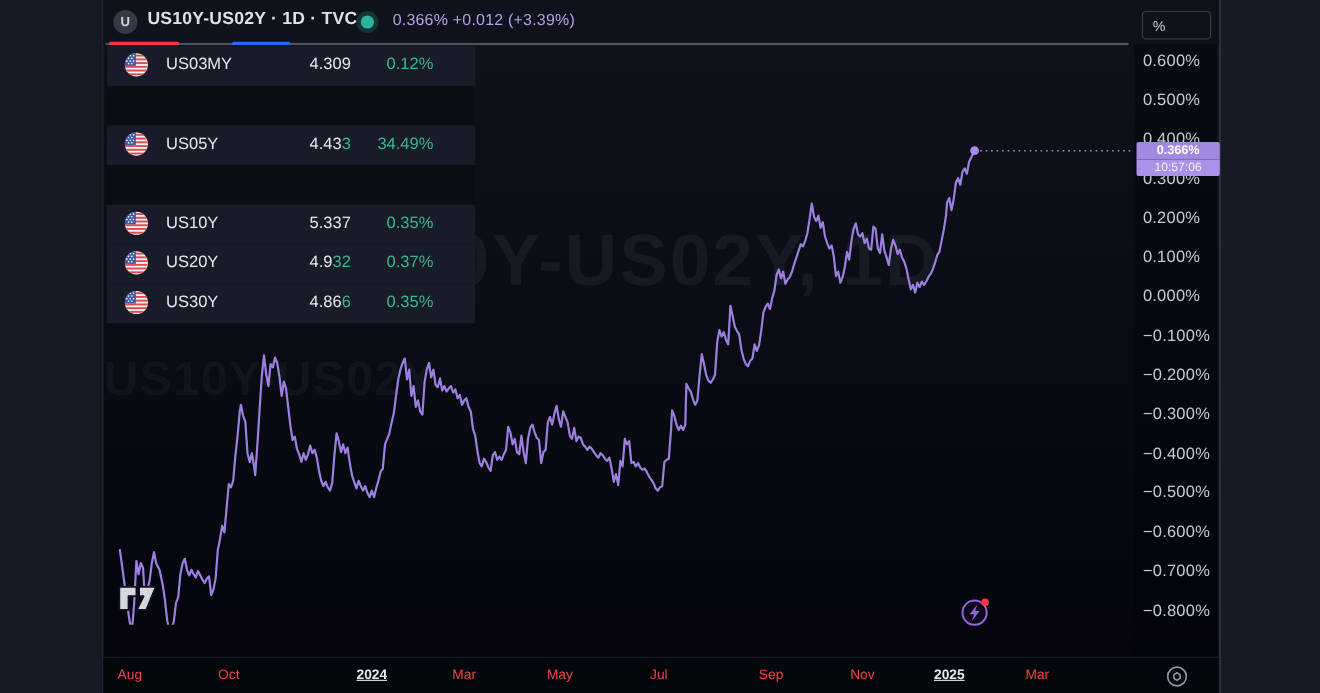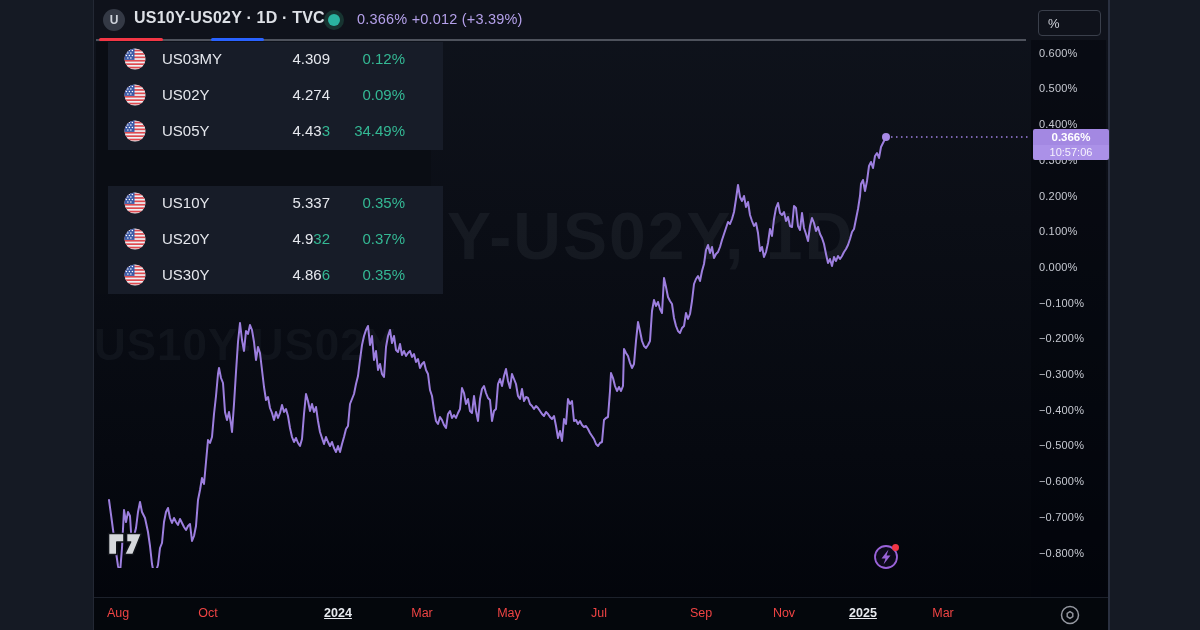--- a/index.html
+++ b/index.html
@@ -17,34 +17,34 @@
          color:#cfd3db;font-size:12px;font-weight:bold;text-align:center;line-height:22px;}
   .htitle{left:40px;top:9px;font-size:16px;font-weight:700;color:#dde0e6;letter-spacing:.2px;}
   .hstatus{left:230px;top:10px;width:20px;height:20px;border-radius:50%;background:#173431;}
   .hstatus i{position:absolute;left:4px;top:4px;width:12px;height:12px;border-radius:50%;background:#2ab3a0;}
   .hprice{left:263px;top:11px;font-size:14.5px;font-weight:400;color:#b4a0ea;letter-spacing:.2px;}
   .hline{left:2px;top:39px;width:930px;height:2px;background:#4e525c;}
   .hred{left:5px;top:38px;width:64px;height:3px;background:#f23645;border-radius:2px;}
   .hblue{left:117px;top:38px;width:53px;height:3px;background:#2962ff;border-radius:2px;}
   
   #tbl{left:2px;top:42px;width:335px;height:252px;background:#0a0d14;}
-  .row{position:absolute;left:12px;width:335px;height:36px;background:#171c28;}
+  .row{position:absolute;left:1px;width:335px;height:36px;background:#171c28;}
   .row .flag{position:absolute;left:16px;top:6px;width:22px;height:22px;}
   .row .sym{position:absolute;left:54px;top:0;line-height:34px;font-size:15px;color:#e6e8ee;}
   .row .val{position:absolute;right:113px;top:0;line-height:34px;font-size:15px;color:#e6e8ee;}
   .row .chg{position:absolute;right:38px;top:0;line-height:34px;font-size:15px;}
   .grn{color:#34b894;}
   
   .wm1{left:0;top:198px;width:940px;text-align:center;font-size:66px;font-weight:700;
        color:rgba(170,180,205,0.07);letter-spacing:2px;white-space:nowrap;}
   .wm2{left:0;top:320px;width:940px;text-align:left;font-size:44px;font-weight:700;
        color:rgba(170,180,205,0.055);letter-spacing:1px;white-space:nowrap;}
   
   #paxis{left:937px;top:40px;width:75px;height:557px;background:rgba(3,5,10,0.45);}
-  .ylab{position:absolute;left:8px;width:64px;font-size:11px;color:#c6c9d1;letter-spacing:.2px;}
+  .ylab{position:absolute;left:8px;width:64px;font-size:15px;color:#c6c9d1;letter-spacing:.2px;}
   #unitbtn{left:944px;top:10px;width:63px;height:26px;border:1px solid #3a3f4b;border-radius:4px;
            color:#d1d4dc;font-size:13px;line-height:26px;padding-left:9px;box-sizing:border-box;}
   
   #plabel{left:939px;top:129px;width:76px;border-radius:2px;overflow:hidden;text-align:center;}
   #plabel .pv{background:#a388e2;color:#ffffff;font-size:11.5px;font-weight:700;line-height:16px;}
   #plabel .cd{background:#ab91e8;color:rgba(255,255,255,.88);font-size:11px;line-height:15px;}
   
   #taxis{left:0;top:597px;width:100%;height:33px;background:#04070c;border-top:1px solid #1c212b;box-sizing:border-box;}
   .tlab{position:absolute;top:8px;width:56px;text-align:center;font-size:12.5px;color:#ef4444;}
   .tlab.yr{font-weight:700;color:#e8eaef;text-decoration:underline;}
@@ -119,28 +119,20 @@
 
     <div id="tbl" class="abs">
       <div class="row" style="top:0">
         <svg class="flag" viewBox="0 0 22 22">
             <use href="#usflag"></use>
           </svg>
         <span class="sym">US03MY</span>
         <span class="val"><span>4.309</span><span class="grn"></span></span>
         <span class="chg grn">0.12%</span>
       </div>
-      <div class="row" style="top:36px">
-        <svg class="flag" viewBox="0 0 22 22">
-            <use href="#usflag"></use>
-          </svg>
-        <span class="sym">US02Y</span>
-        <span class="val"><span>4.274</span><span class="grn"></span></span>
-        <span class="chg grn">0.09%</span>
-      </div>
       <div class="row" style="top:72px">
         <svg class="flag" viewBox="0 0 22 22">
             <use href="#usflag"></use>
           </svg>
         <span class="sym">US05Y</span>
         <span class="val"><span>4.43</span><span class="grn">3</span></span>
         <span class="chg grn">34.49%</span>
       </div>
       <div class="row" style="top:144px">
         <svg class="flag" viewBox="0 0 22 22">

